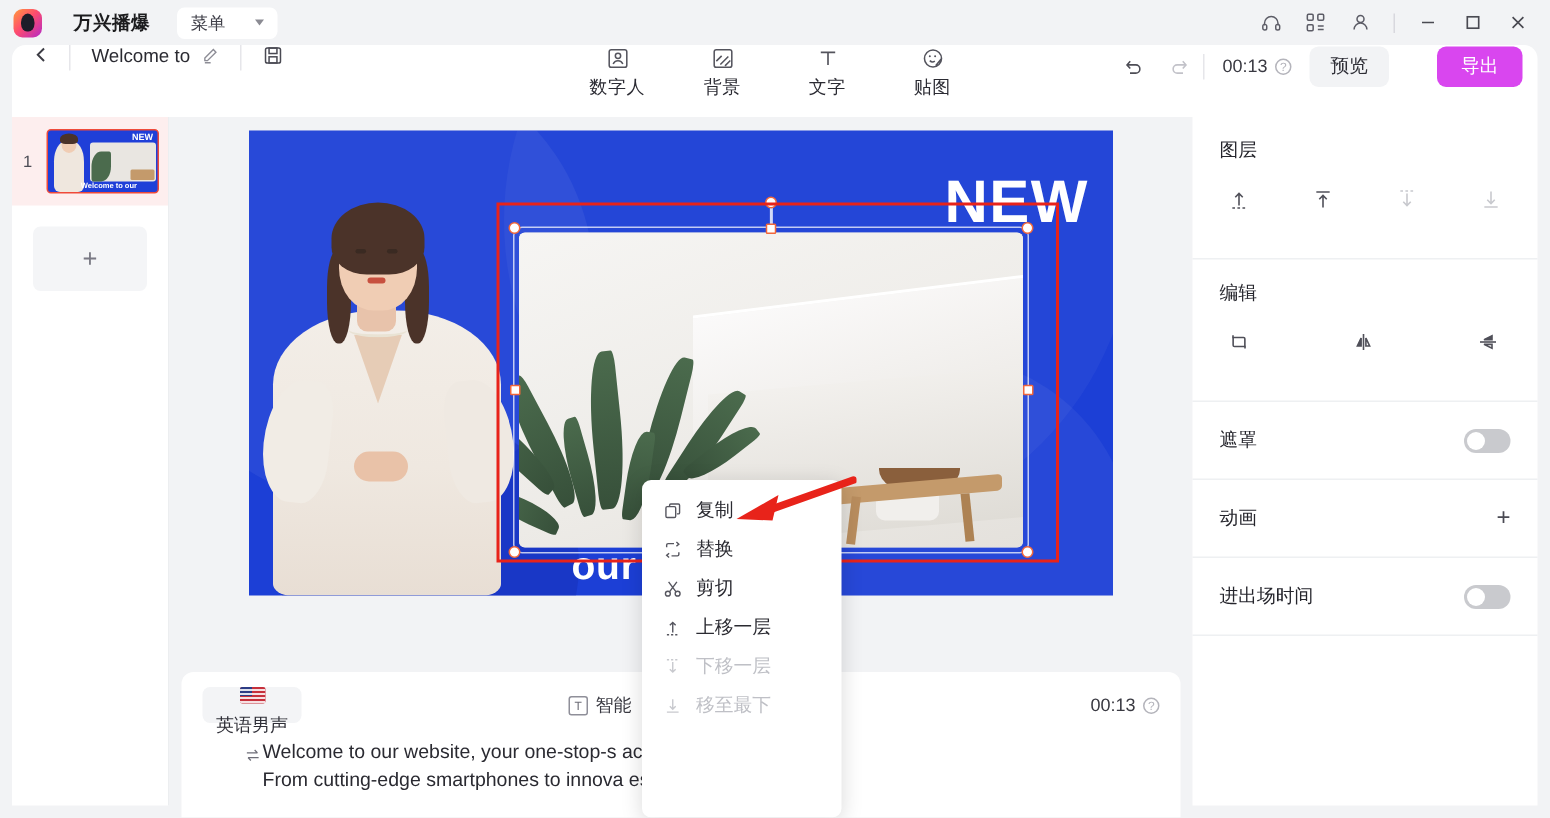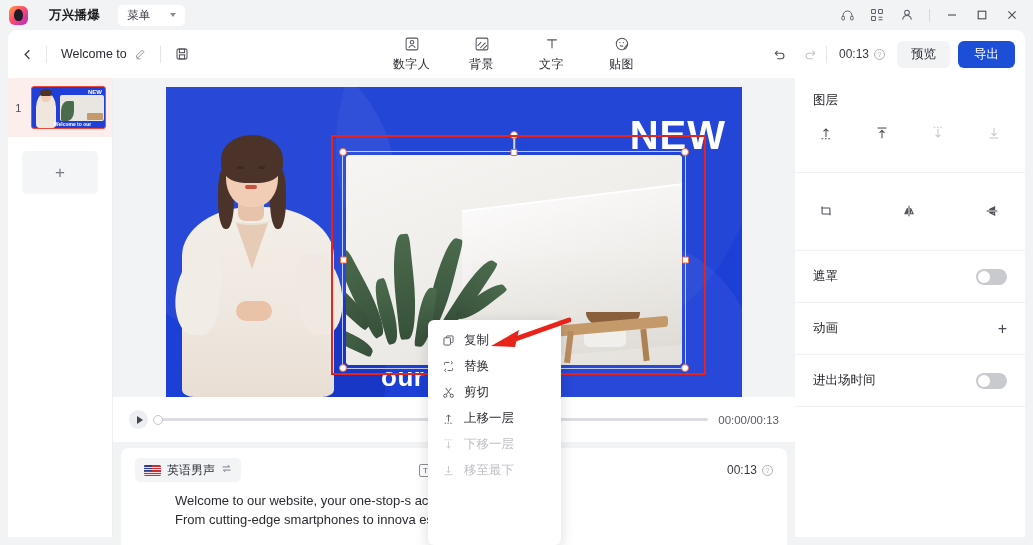--- a/index.html
+++ b/index.html
@@ -39,21 +39,21 @@
     width: 30px; height: 26px; display: flex; align-items: center; justify-content: center;
     color: #5c5c66; cursor: pointer;
   }
   .tb-divider { width: 1px; height: 13px; background: #d8d8de; margin: 0 7px; }
   .win-btn { width: 30px; height: 26px; display: flex; align-items: center; justify-content: center; color: #4a4a52; cursor: pointer; }
 
   
   .toolbar {
     position: absolute; left: 8px; top: 30px; width: 1017px; height: 48px;
     background: #fff; border-radius: 9px 9px 0 0;
-    display: flex; align-items: center;
+    display: flex; align-items: flex-start;
   }
   .tool-back { width: 38px; display:flex; align-items:center; justify-content:center; color:#3c3c44; cursor:pointer; }
   .vdiv { width: 1px; height: 17px; background: #e6e6ea; }
   .proj-title { display: flex; align-items: center; gap: 7px; padding: 0 14px; font-size: 12.5px; color: #2a2a31; }
   .pencil { color:#8d8d96; cursor:pointer; display:flex; }
   .save-btn { width: 42px; display:flex; align-items:center; justify-content:center; color:#4a4a53; cursor:pointer; }
 
   .tool-center { position:absolute; left:50%; transform: translateX(-50%); display:flex; gap: 20px; }
   .tool-item {
     width: 50px; display: flex; flex-direction: column; align-items: center; gap: 3px;
@@ -65,22 +65,22 @@
   .tool-right { margin-left:auto; display:flex; align-items:center; gap: 0; padding-right: 10px; }
   .ur-btn { width: 31px; height:28px; display:flex;align-items:center;justify-content:center; cursor:pointer; color:#4d4d56;}
   .ur-btn.dim { color:#c2c2c9; }
   .dur { display:flex; align-items:center; gap:5px; font-size:12px; color:#3a3a42; padding: 0 12px; }
   .qmark { width:11px;height:11px;border-radius:50%;border:1px solid #b4b4bb; color:#b4b4bb; font-size:8px; display:flex;align-items:center;justify-content:center; }
   .btn-preview {
     height: 27px; padding: 0 14px; border-radius: 6px; background:#f2f3f5;
     display:flex;align-items:center; font-size:12.5px; color:#2e2e36; cursor:pointer; margin-right:8px;
   }
   .btn-export {
-    height: 27px; padding: 0 16px; border-radius: 6px; background:#1d4ed8;
-    display:flex;align-items:center; font-size:12.5px; color:#fff; cursor:pointer;
+    height: 27px; padding: 0 16px; border-radius: 6px; background:#d946ef;
+    display:flex;align-items:center; font-size:12.5px; color:#fff; cursor:pointer;margin-left:24px;
   }
 
   
   .rail {
     position: absolute; left: 8px; top: 78px; width: 105px; height: 459px;
     background: #fff; border-right: 1px solid #eceef0;
   }
   .slide-row { display:flex; align-items:center; gap:6px; padding: 8px 6px 8px 4px; }
   .slide-row.active { background: #fdeeee; }
   .slide-num { width: 13px; text-align:center; font-size: 11px; color:#4c4c55; }
@@ -200,21 +200,21 @@
   .ptime { font-size: 11.5px; color:#5a5a63; flex:none; }
 
   
   .script {
     position: absolute; left: 121px; top: 448px; width: 666px; height: 97px;
     background: #fff; border-radius: 8px 8px 0 0; padding: 10px 14px;
   }
   .script-head { display:flex; align-items:center; height: 24px; }
   .voice-pill {
     display:flex; align-items:center; gap: 6px; height: 24px; padding: 0 9px;
-    background:#f3f4f6; border-radius: 5px; font-size: 12px; color:#2f2f37; cursor:pointer;
+    background:#f3f4f6; border-radius: 5px; font-size: 12px; color:#2f2f37; cursor:pointer;flex-direction:column;
   }
   .flag { width: 17px; height: 11px; border-radius:1.5px; background:#c6303b; position:relative; overflow:hidden; flex:none; }
   .flag::before { content:""; position:absolute; left:0; top:0; width:8px; height:6px; background:#2c3d85; }
   .flag::after {
     content:""; position:absolute; left:0; top:0; right:0; bottom:0;
     background: repeating-linear-gradient(180deg, transparent 0 1.6px, #fff 1.6px 2.6px);
     opacity:.85;
   }
   .smart-pill {
     margin-left: 178px; display:flex; align-items:center; gap:5px; font-size: 12px; color:#3a3a42; cursor:pointer;
@@ -481,29 +481,20 @@
           <div class="handle sq" style="left:-3.5px;top:50%;transform:translateY(-50%)"></div>
           <div class="handle sq" style="right:-3.5px;top:50%;transform:translateY(-50%)"></div>
           <div class="handle" style="left:50%;top:-21px;transform:translateX(-50%)"></div>
         </div>
 
         <div class="annot-rect"></div>
       </div>
     </div>
   </div>
 
-  <div class="player">
-    <div class="play-btn">
-        <div class="play-tri"></div>
-      </div>
-    <div class="track">
-        <div class="knob"></div>
-      </div>
-    <div class="ptime">00:00/00:13</div>
-  </div>
 
   <div class="script">
     <div class="script-head">
       <div class="voice-pill">
         <span class="flag"></span>
         <span>英语男声</span>
         <span>
           <svg width="11" height="11" viewBox="0 0 14 14" fill="none" stroke="#6e6e78" stroke-width="1.1">
             <path d="M2 5h9M8.6 2.6L11 5"></path>
               <path d="M12 9H3M5.4 11.4L3 9"></path>
@@ -551,20 +542,21 @@
         <div class="ricon dim">
           <svg width="16" height="16" viewBox="0 0 18 18" fill="none" stroke="currentColor" stroke-width="1.2">
               <path d="M9 3v9M6.2 9.2L9 12l2.8-2.8"></path>
               <path d="M4 14.6h10"></path>
             </svg>
         </div>
       </div>
     </div>
 
     <div class="rsection">
+      <div class="rtitle">编辑</div>
       <div class="ricons three">
         <div class="ricon">
           <svg width="16" height="16" viewBox="0 0 18 18" fill="none" stroke="currentColor" stroke-width="1.2">
               <path d="M4 5.6h8.4a1 1 0 011 1v5.8"></path>
               <path d="M14 12.4H5.6a1 1 0 01-1-1V5.6"></path>
               <path d="M4.5 4v1.6M13.5 13.9v-1.5"></path>
             </svg>
         </div>
         <div class="ricon">
           <svg width="16" height="16" viewBox="0 0 18 18" fill="none" stroke="currentColor" stroke-width="1.2">

